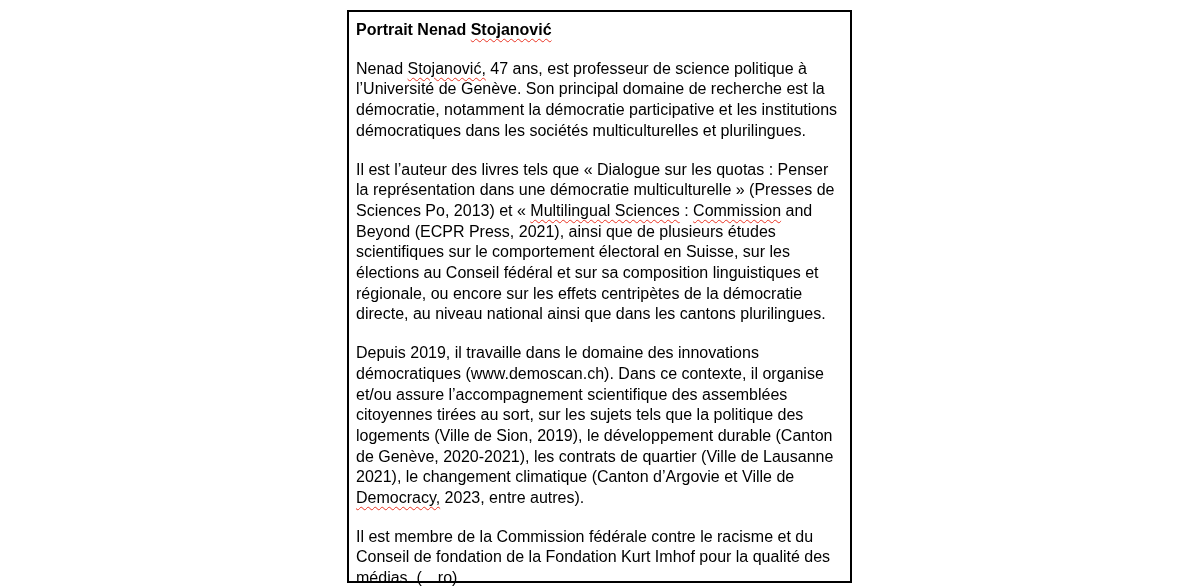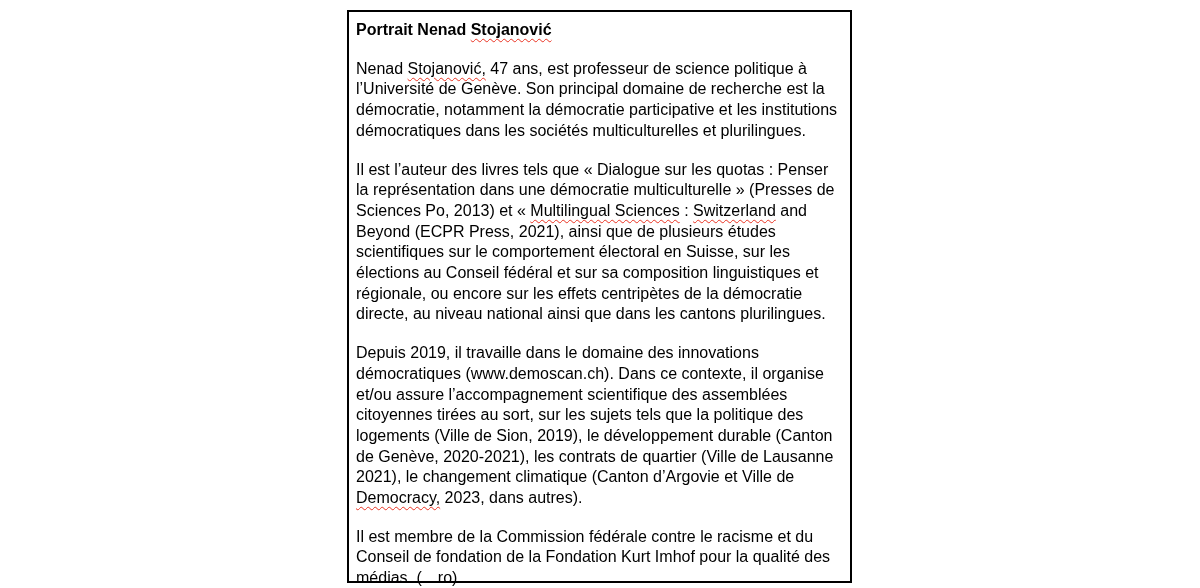--- a/index.html
+++ b/index.html
@@ -70,32 +70,32 @@
 <div class="page">
   <div class="frame">
     <h1 class="title"><span>Portrait Nenad </span><span class="run-spellcheck">Stojanović</span></h1>
     <div class="paragraphs" id="paragraphs">
         <p><span>Nenad </span><span class="run-spellcheck">Stojanović,</span><span> 47 ans, est professeur de science politique à
 l’Université de Genève. Son principal domaine de recherche est la
 démocratie, notamment la démocratie participative et les institutions
 démocratiques dans les sociétés multiculturelles et plurilingues.</span></p>
         <p><span>Il est l’auteur des livres tels que « Dialogue sur les quotas : Penser
 la représentation dans une démocratie multiculturelle » (Presses de
-Sciences Po, 2013) et « </span><span class="run-spellcheck">Multilingual Sciences</span><span> : </span><span class="run-spellcheck">Switzerland</span><span> and
+Sciences Po, 2013) et « </span><span class="run-spellcheck">Multilingual Sciences</span><span> : </span><span class="run-spellcheck">Commission</span><span> and
 Beyond (ECPR Press, 2021), ainsi que de plusieurs études
 scientifiques sur le comportement électoral en Suisse, sur les
 élections au Conseil fédéral et sur sa composition linguistiques et
 régionale, ou encore sur les effets centripètes de la démocratie
 directe, au niveau national ainsi que dans les cantons plurilingues.</span></p>
         <p><span>Depuis 2019, il travaille dans le domaine des innovations
 démocratiques (www.demoscan.ch). Dans ce contexte, il organise
 et/ou assure l’accompagnement scientifique des assemblées
 citoyennes tirées au sort, sur les sujets tels que la politique des
 logements (Ville de Sion, 2019), le développement durable (Canton
 de Genève, 2020-2021), les contrats de quartier (Ville de Lausanne
 2021), le changement climatique (Canton d’Argovie et Ville de
-</span><span class="run-spellcheck">Democracy,</span><span> 2023, dans autres).</span></p>
+</span><span class="run-spellcheck">Democracy,</span><span> 2023, entre autres).</span></p>
         <p><span>Il est membre de la Commission fédérale contre le racisme et du
 Conseil de fondation de la Fondation Kurt Imhof pour la qualité des
 médias. (</span><span class="run-link">ro</span><span>)</span></p>
       </div>
   </div>
 </div>
 
 </body></html>

